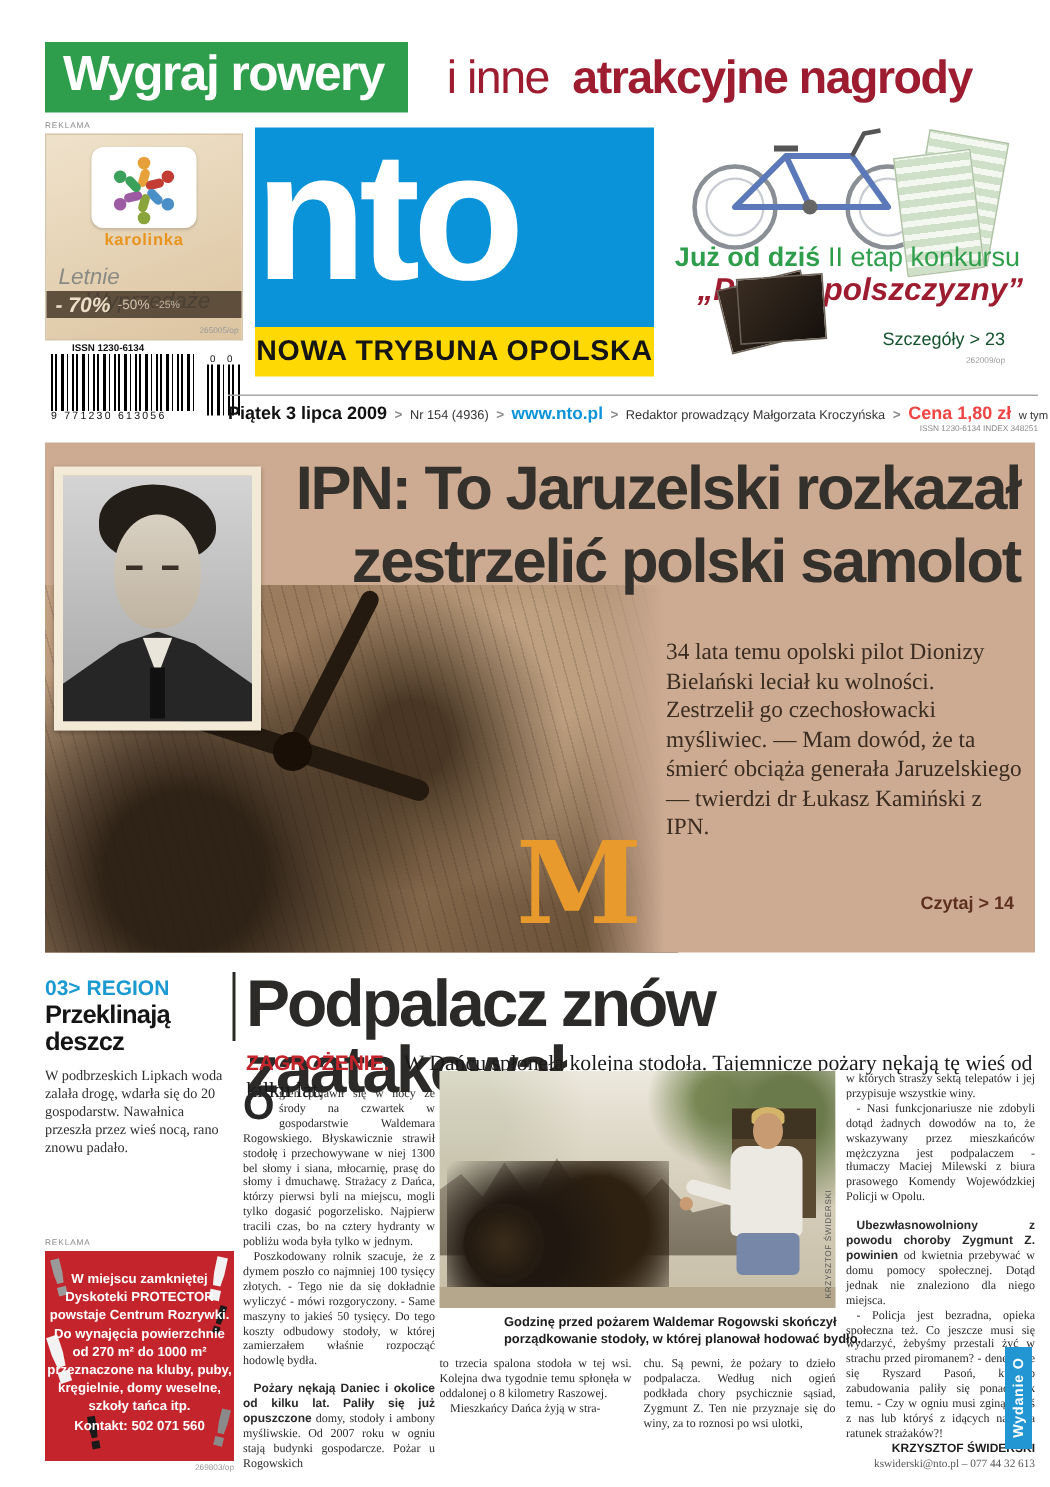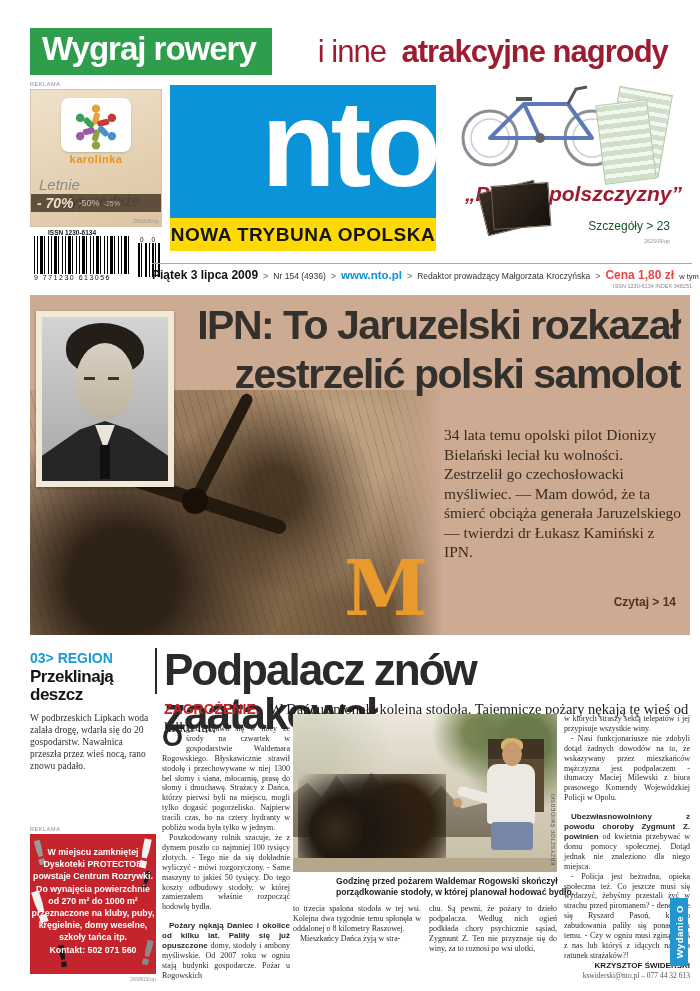--- a/index.html
+++ b/index.html
@@ -35,21 +35,21 @@
 
   
   .barcode-issn{font-size:6.5px;font-weight:700;color:#111;}
   .bars{background:repeating-linear-gradient(90deg,#000 0 1.5px,#fff 1.5px 3px,#000 3px 4px,
     #fff 4px 6.5px,#000 6.5px 9px,#fff 9px 10.5px,#000 10.5px 11.5px,#fff 11.5px 14px);}
   .barcode-digits{font-size:7px;letter-spacing:1.5px;color:#111;}
   .addon-digits{font-size:6.5px;letter-spacing:3px;color:#111;}
 
   
   .nto{width:266px;height:166px;display:flex;flex-direction:column;}
-  .nto-blue{background:#0a93d8;flex:1;display:flex;align-items:center;justify-content:flex-end;}
+  .nto-blue{background:#0a93d8;flex:1;display:flex;align-items:center;justify-content:flex-start;}
   .nto-word{color:#fff;font-weight:800;font-size:122px;letter-spacing:-5px;line-height:.78;
     margin-top:-14px;font-family:"Liberation Sans",sans-serif;}
   .nto-yellow{background:#ffd903;height:33px;display:flex;align-items:center;justify-content:center;
     color:#151515;font-weight:800;font-size:19px;letter-spacing:.5px;}
 
   
   .contest-l1{font-size:18px;color:#2f9e4c;text-align:right;}
   .contest-l1 b{font-weight:800;}
   .contest-l2{font-size:21px;color:#9e1c30;font-weight:800;font-style:italic;text-align:right;}
   .contest-det{font-size:12px;color:#14532d;text-align:right;}
@@ -154,21 +154,21 @@
   .edition{background:#2196d3;color:#fff;display:flex;align-items:center;justify-content:center;}
   .edition span{writing-mode:vertical-rl;transform:rotate(180deg);font-weight:700;font-size:9.5px;letter-spacing:.5px;}
 
   .hline{background:#a8a8a8;}
 </style>
 </head>
 <body>
 
 <div id="page">
 
-  <div class="abs banner" style="left:30px;top:28px;width:650px;gap:20px;">
+  <div class="abs banner" style="left:30px;top:28px;width:650px;">
     <span class="banner-green">Wygraj rowery</span>
     <span class="banner-rest">
       <span class="banner-light">i inne</span>
       <span class="banner-bold">atrakcyjne nagrody</span>
     </span>
   </div>
 
   <div class="abs reklama" style="left:30px;top:81px;">REKLAMA</div>
   <div class="abs karol" style="left:30px;top:89px;">
     <div class="karol-logo">
@@ -238,20 +238,23 @@
     <circle cx="38" cy="62" r="19" fill="none" stroke="#c8ccd2" stroke-width="1.5"></circle>
     <circle cx="140" cy="62" r="27" fill="none" stroke="#8a8f96" stroke-width="3"></circle>
     <circle cx="140" cy="62" r="19" fill="none" stroke="#c8ccd2" stroke-width="1.5"></circle>
     <path d="M38,62 L72,28 L116,28 L140,62 L88,62 Z M72,28 L88,62" fill="none" stroke="#5b79b8" stroke-width="4" stroke-linejoin="round"></path>
     <path d="M116,28 L124,13 L135,11" stroke="#555" stroke-width="3" fill="none"></path>
     <path d="M64,23 L80,23" stroke="#555" stroke-width="4"></path>
     <circle cx="88" cy="62" r="5" fill="#666"></circle>
   </svg>
   <div class="leaf" style="left:612px;top:90px;width:52px;height:82px;transform:rotate(10deg);"></div>
   <div class="leaf" style="left:600px;top:102px;width:50px;height:78px;transform:rotate(-7deg);"></div>
+  <div class="abs contest-l1" style="left:430px;top:161px;width:250px;">
+    <b>Już od dziś</b><span> II etap konkursu</span>
+  </div>
   <div class="abs contest-l2" style="left:430px;top:182px;width:252px;">„Perła Opolszczyzny”</div>
   <div class="ph" style="left:482px;top:186px;width:56px;height:42px;transform:rotate(-14deg);"></div>
   <div class="ph" style="left:492px;top:184px;width:56px;height:42px;transform:rotate(-4deg);"></div>
   <div class="abs contest-det" style="left:560px;top:219px;width:110px;">Szczegóły &gt; 23</div>
   <div class="abs tinycode" style="left:600px;top:238px;width:70px;">262009/op</div>
 
   <div class="abs hline" style="left:152px;top:263px;width:540px;height:1px;"></div>
   <div class="abs dateline" style="left:152px;top:268px;width:545px;">
     <span class="dl-date">Piątek 3 lipca 2009</span>
     <span class="dl-sep">&gt;</span>

